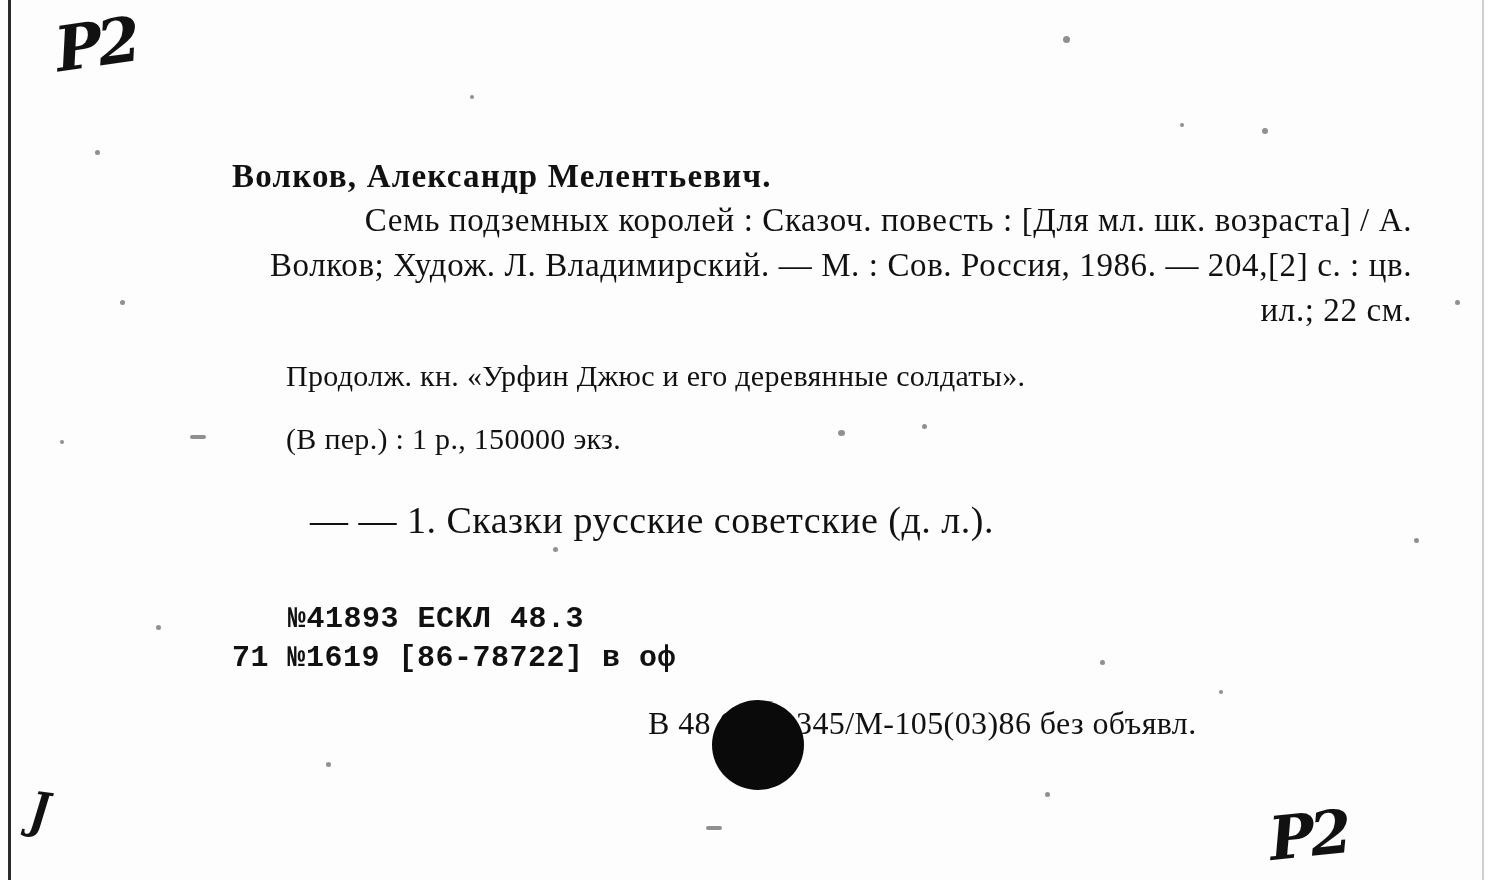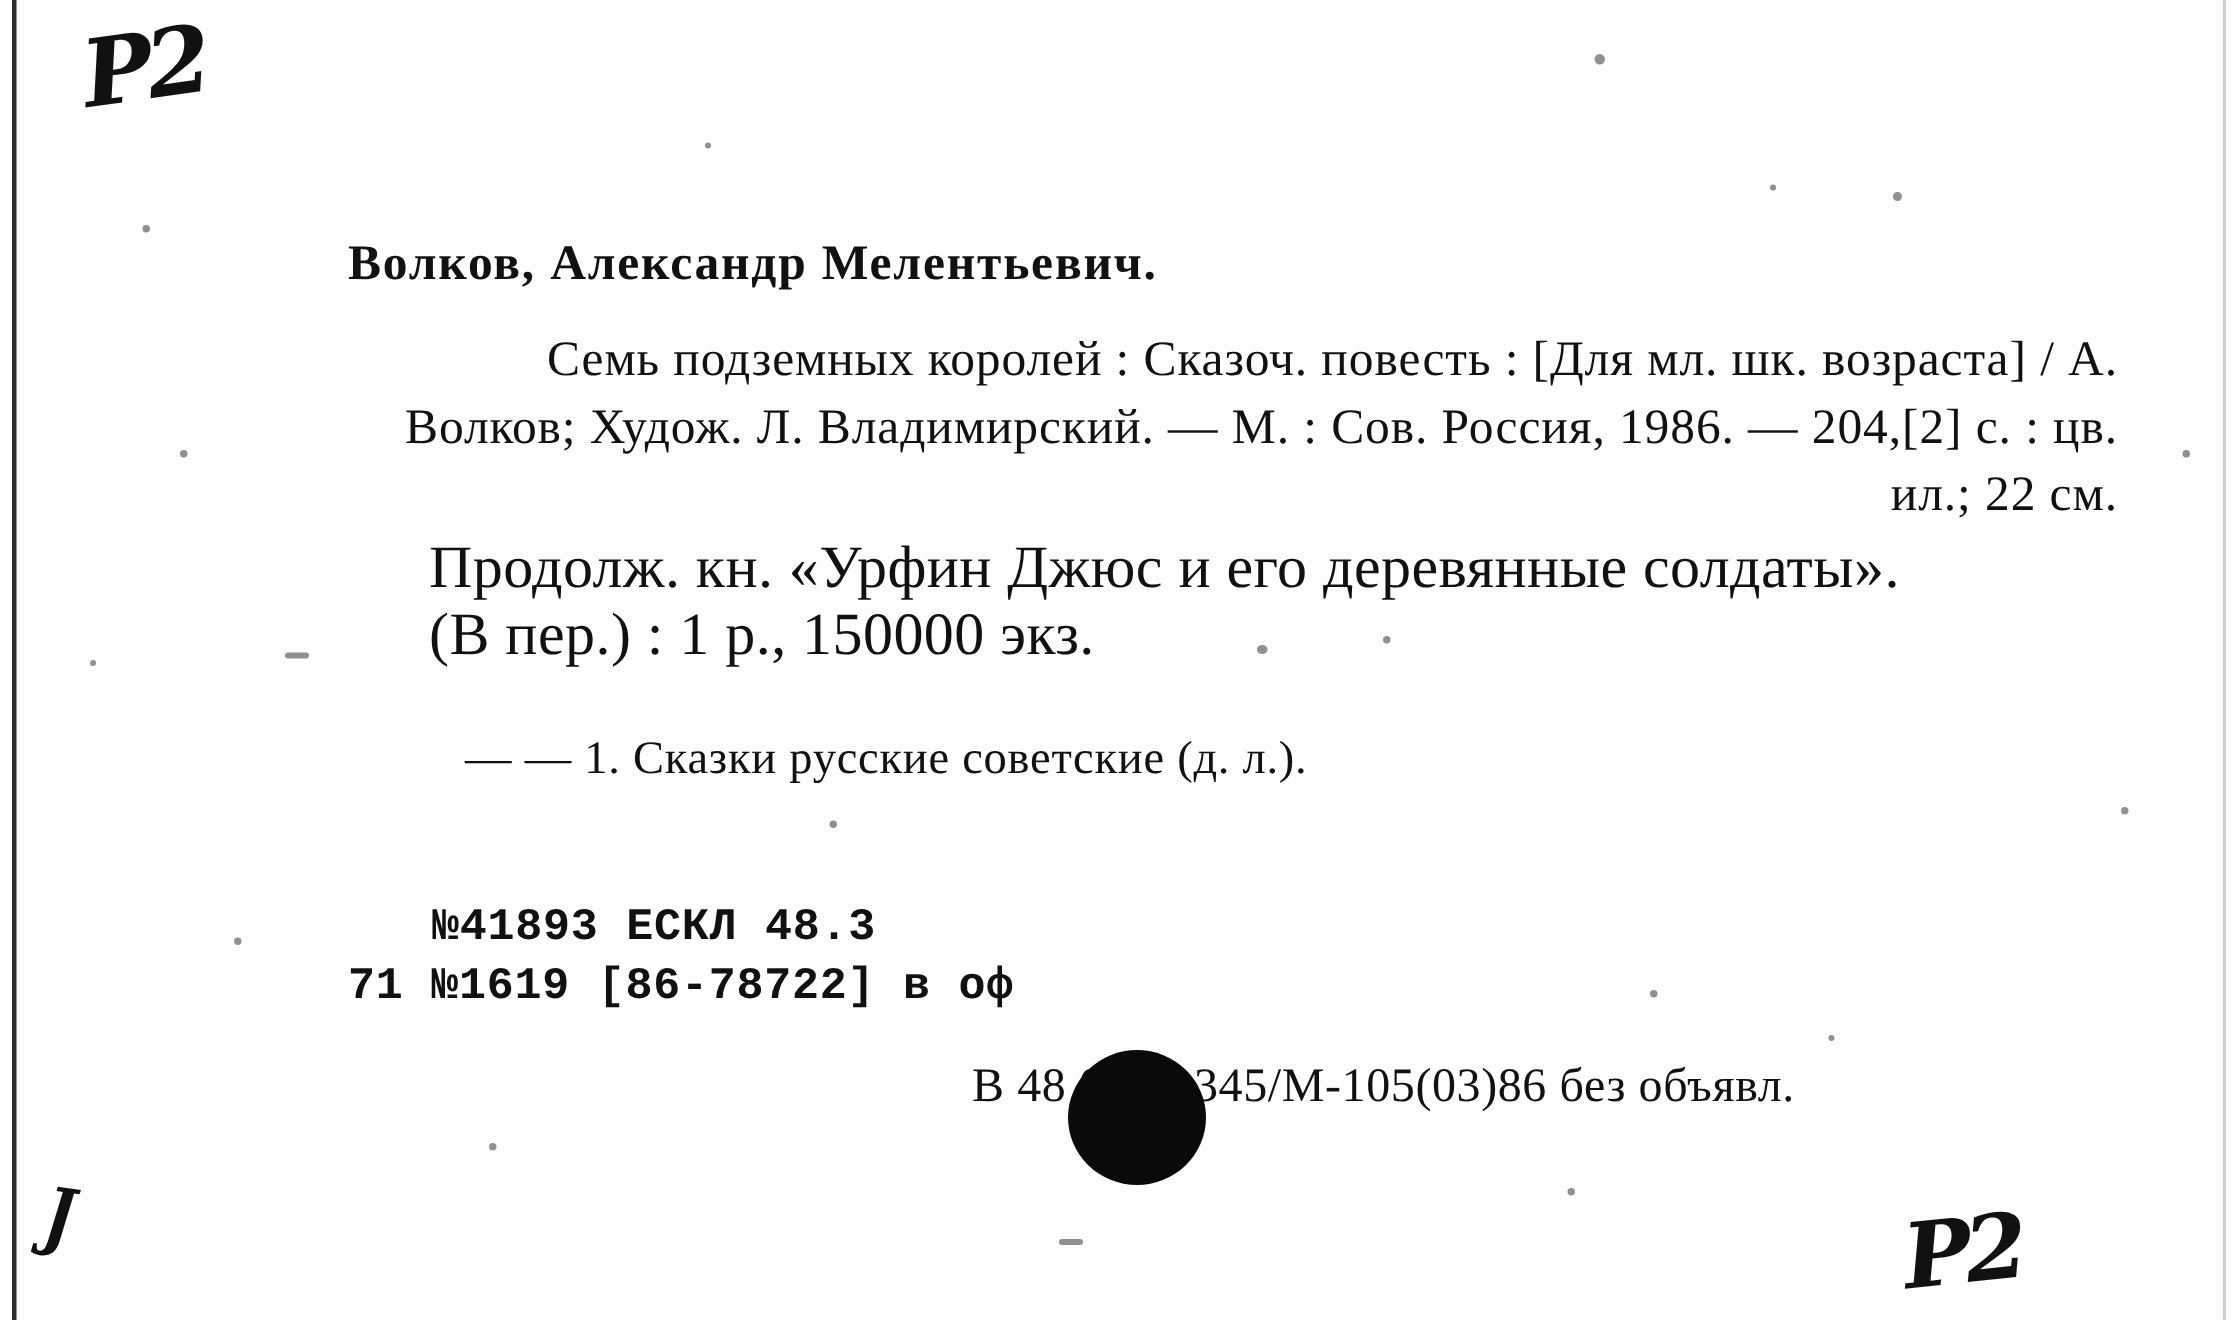--- a/index.html
+++ b/index.html
@@ -98,43 +98,43 @@
     top: 155px;
     width: 1180px;
     font-size: 33px;
     line-height: 43px;
     letter-spacing: .4px;
   }
   .author {
     font-weight: 700;
     font-size: 33px;
     letter-spacing: 1.2px;
-    margin-bottom: 20px;
+    margin-bottom: 0;
   }
   .body-block {
     text-indent: 50px;
     font-size: 33px;
     line-height: 45px;
     letter-spacing: .6px;
     text-align: right;
   }
   .note-block {
-    margin-top: 4px;
-    font-size: 40px;
+    margin-top: 22px;
+    font-size: 30px;
     line-height: 41px;
     text-indent: 54px;
     letter-spacing: .3px;
   }
   .note-line2 {
     text-indent: 54px;
   }
   .subject {
     margin-top: 40px;
     text-indent: 78px;
-    font-size: 31px;
+    font-size: 38px;
     letter-spacing: .5px;
   }
 
   #udc {
     position: absolute;
     right: 78px;
     top: 560px;
     font-size: 32px;
     letter-spacing: 1px;
   }

